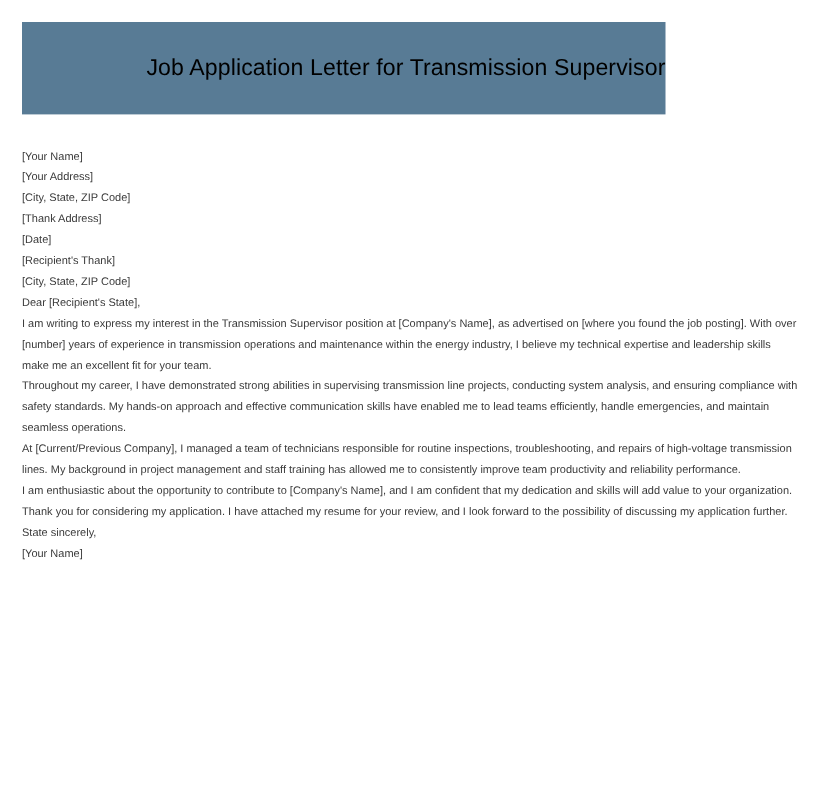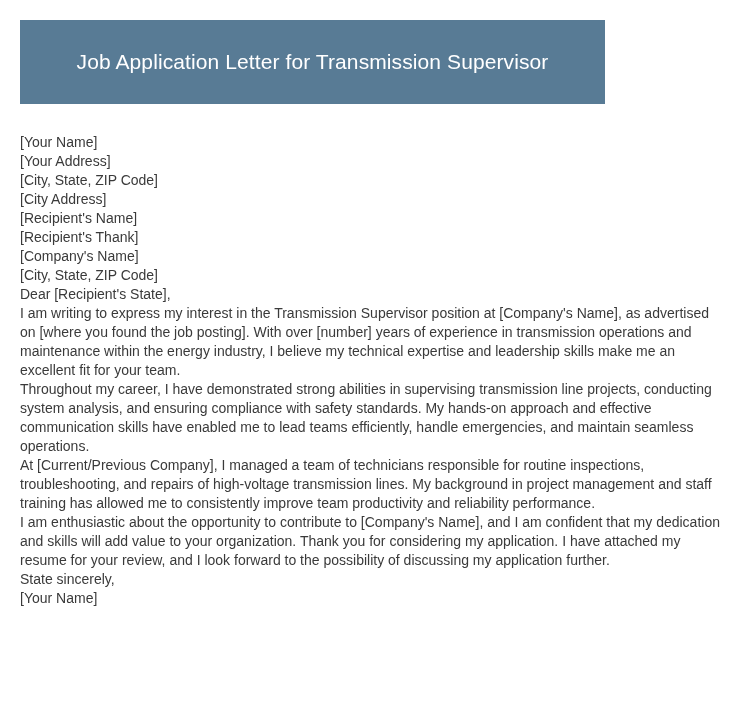--- a/index.html
+++ b/index.html
@@ -1,43 +1,42 @@
 <!DOCTYPE html>
 <html><head>
   <meta charset="utf-8">
   <style>
     html, body { margin: 0; padding: 0; background: #ffffff; }
     body { width: 740px; height: 724px; overflow: hidden; font-family: "Liberation Sans", sans-serif; }
     .header {
       position: absolute; left: 20px; top: 20px; width: 585px; height: 84px;
-      background: #587b95; color: #ffffff;
-      display: flex; align-items: center; justify-content: center;
+      background: #587b95; color: #000000;
+      display: flex; align-items: center; justify-content: flex-end;
     }
     .header h1 { margin: 0; font-size: 21px; font-weight: normal; letter-spacing: 0.1px; }
     .letter {
       position: absolute; left: 20px; top: 133px; width: 705px;
-      font-size: 14px; line-height: 19px; color: #3a3a3a;
+      font-size: 10px; line-height: 19px; color: #3a3a3a;
     }
     .letter p { margin: 0; }
   </style>
 </head>
 <body>
 
 <div class="header">
   <h1>Job Application Letter for Transmission Supervisor</h1>
 </div>
 
 <div class="letter">
   <p>[Your Name]</p>
   <p>[Your Address]</p>
   <p>[City, State, ZIP Code]</p>
-  <p>[City Address]</p>
-  <p>[Recipient's Name]</p>
+  <p>[Thank Address]</p>
+  <p>[Date]</p>
   <p>[Recipient's Thank]</p>
-  <p>[Company's Name]</p>
   <p>[City, State, ZIP Code]</p>
   <p>Dear [Recipient's State],</p>
   <p>I am writing to express my interest in the Transmission Supervisor position at [Company's Name], as advertised on [where you found the job posting]. With over [number] years of experience in transmission operations and maintenance within the energy industry, I believe my technical expertise and leadership skills make me an excellent fit for your team.</p>
   <p>Throughout my career, I have demonstrated strong abilities in supervising transmission line projects, conducting system analysis, and ensuring compliance with safety standards. My hands-on approach and effective communication skills have enabled me to lead teams efficiently, handle emergencies, and maintain seamless operations.</p>
   <p>At [Current/Previous Company], I managed a team of technicians responsible for routine inspections, troubleshooting, and repairs of high-voltage transmission lines. My background in project management and staff training has allowed me to consistently improve team productivity and reliability performance.</p>
   <p>I am enthusiastic about the opportunity to contribute to [Company's Name], and I am confident that my dedication and skills will add value to your organization. Thank you for considering my application. I have attached my resume for your review, and I look forward to the possibility of discussing my application further.</p>
   <p>State sincerely,</p>
   <p>[Your Name]</p>
 </div>
 

